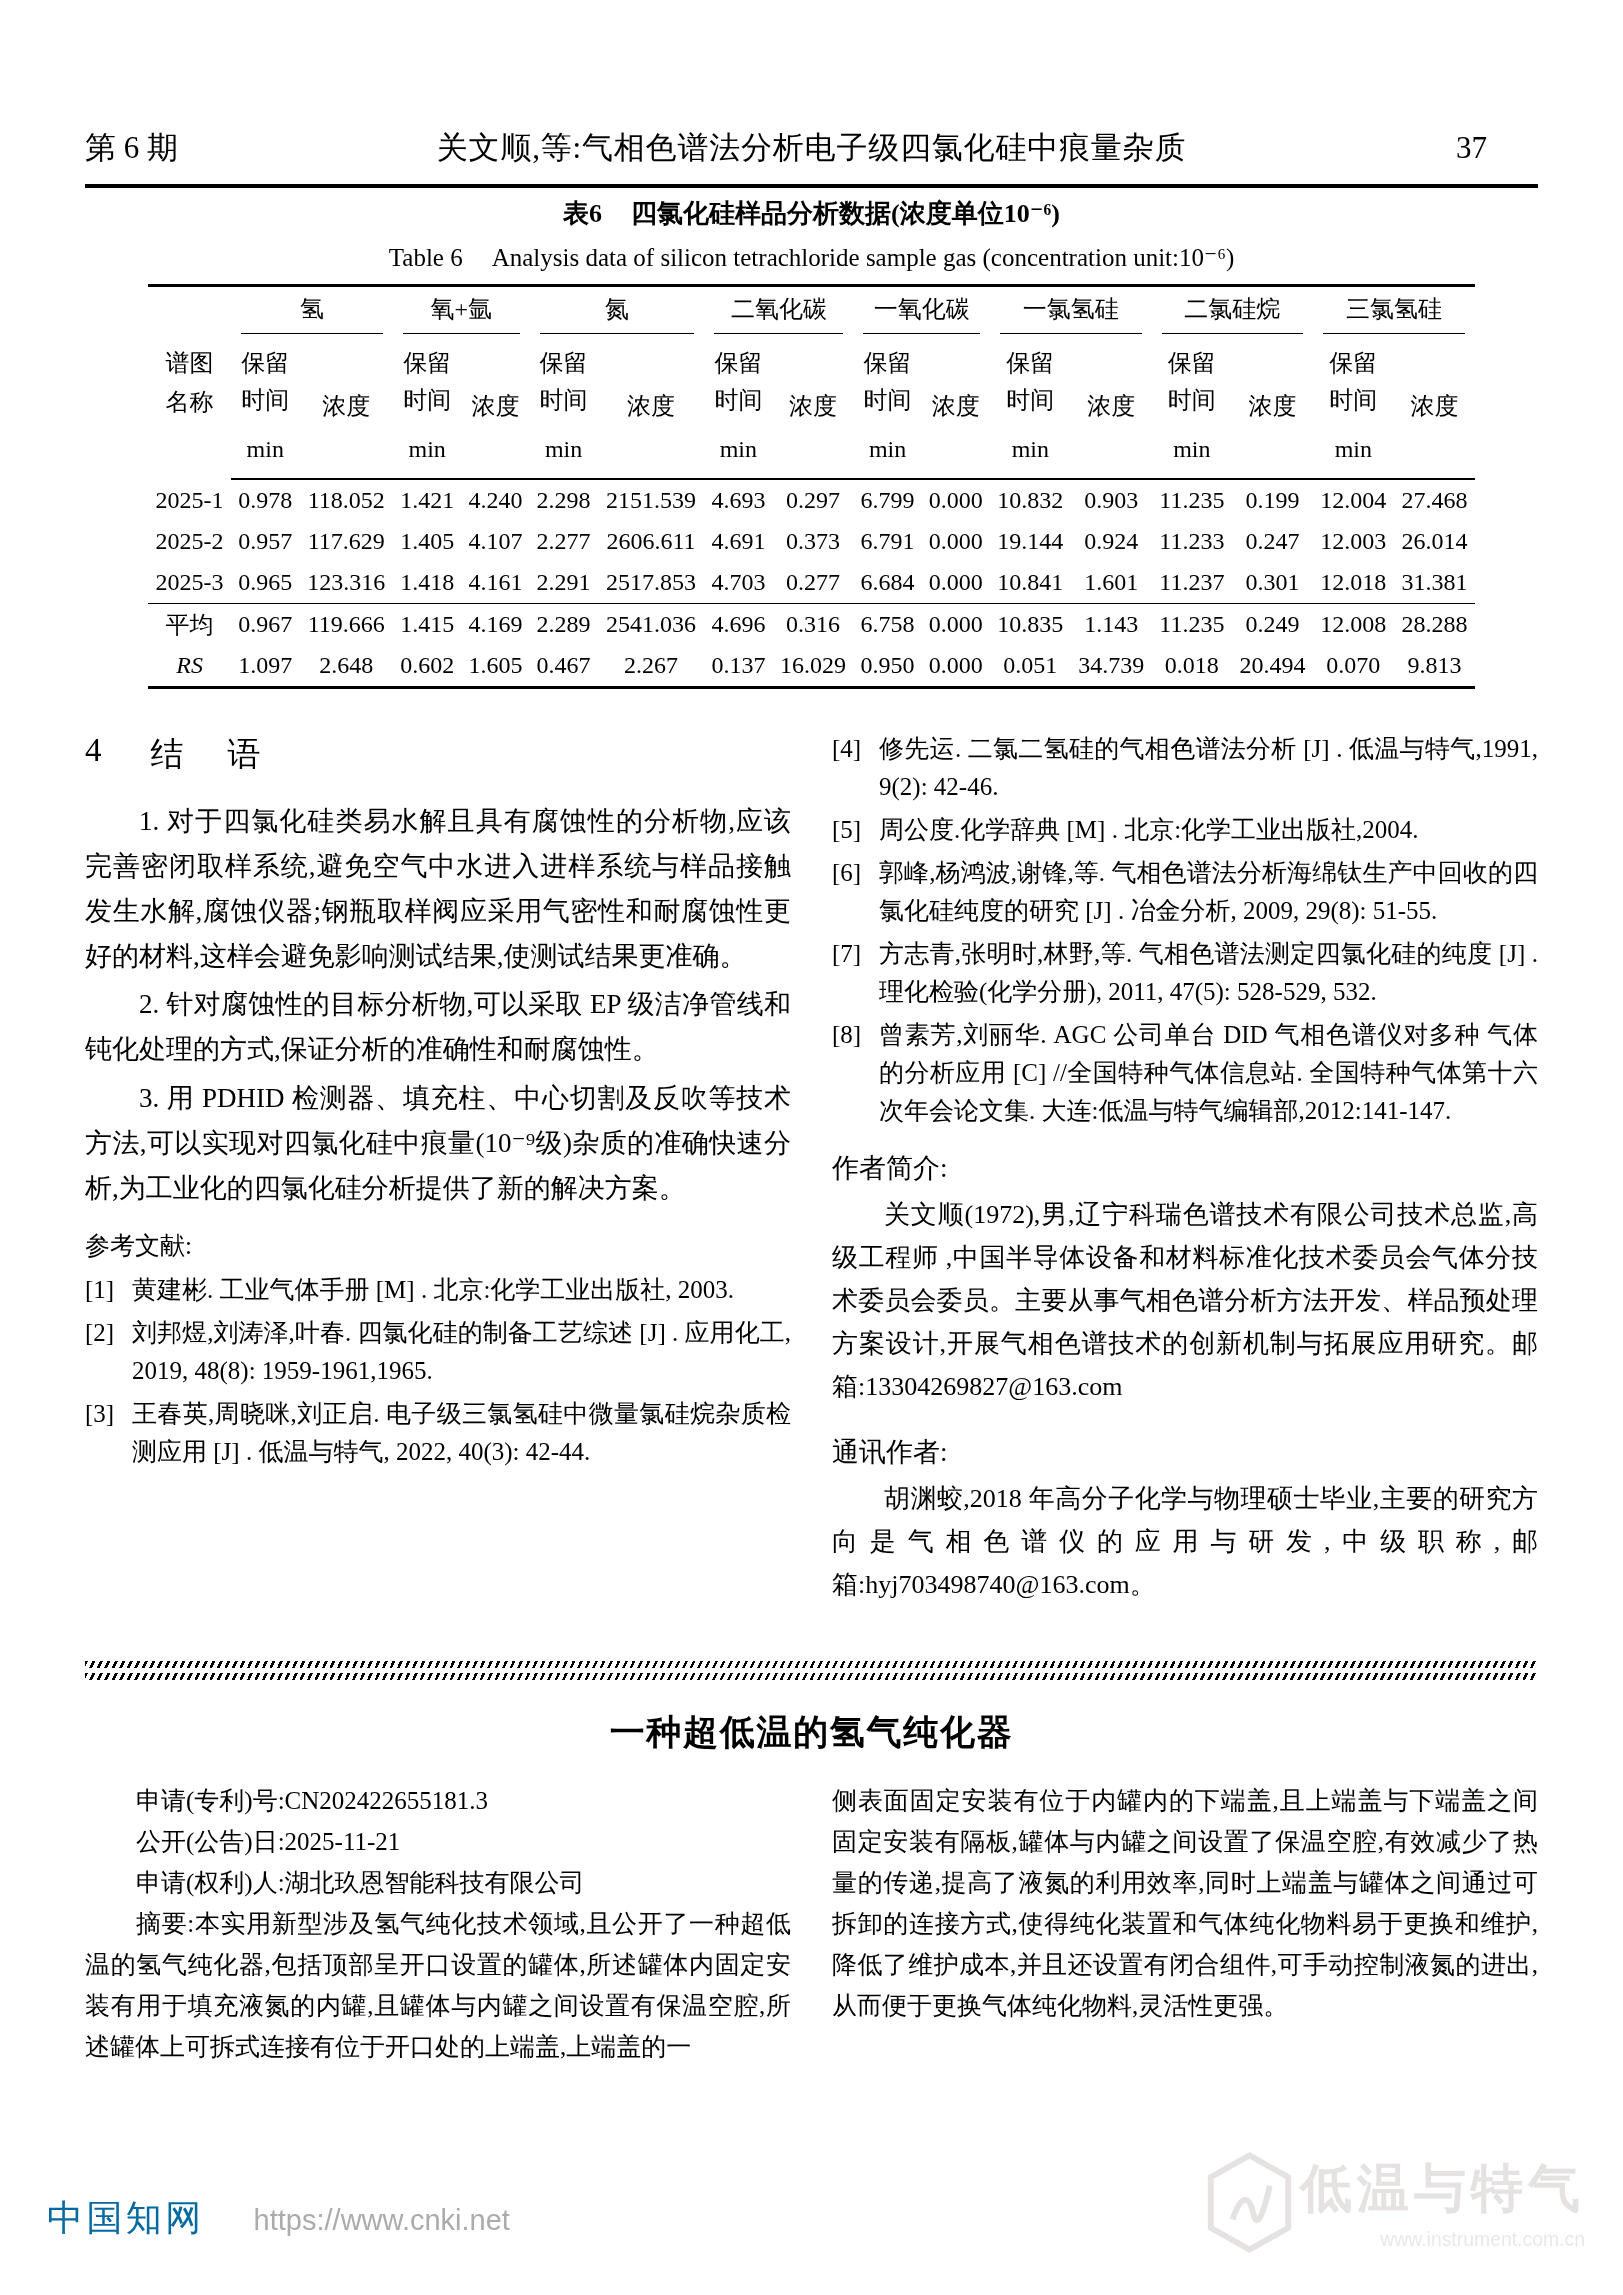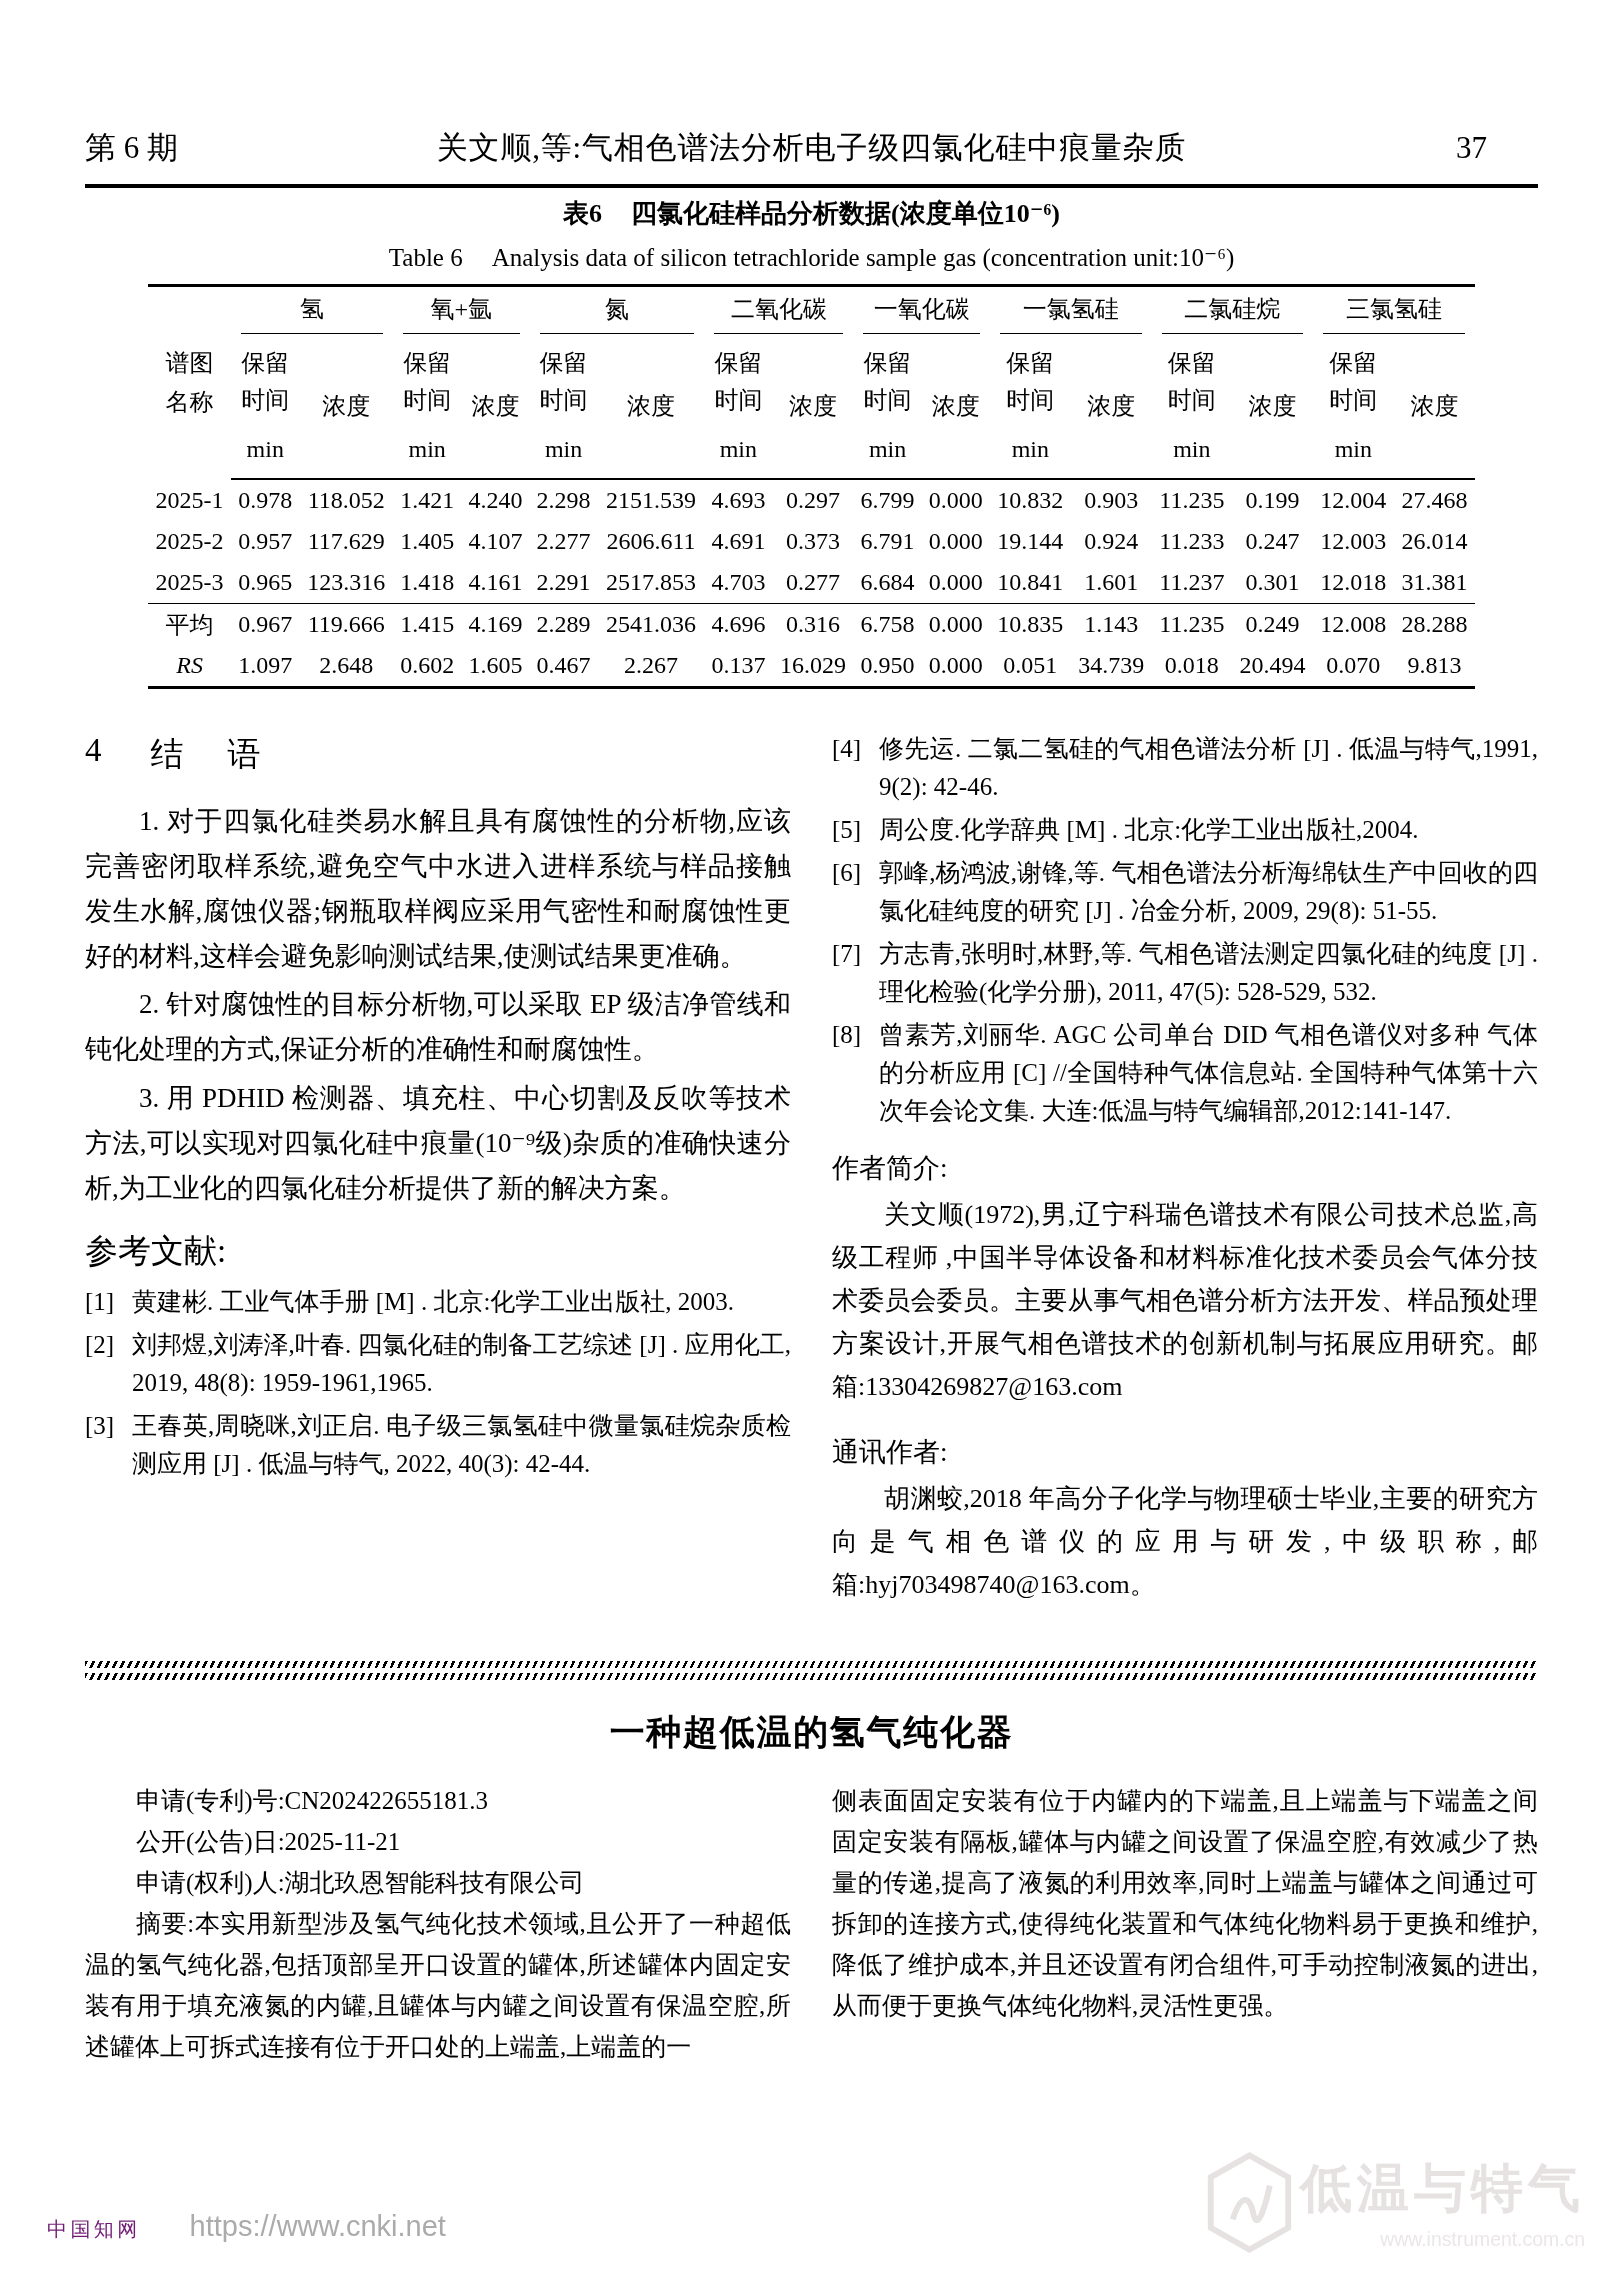--- a/index.html
+++ b/index.html
@@ -36,21 +36,21 @@
   tr.avg td{border-top:1.7px solid #000;}
   td.rs-lbl{font-style:italic;}
 
   
   .cols{display:flex;gap:41px;margin-top:36px;}
   .col{width:707px;}
   .sec-head{font-size:33px;margin:6.8px 0 22px 0;display:flex;}
   .sec-head .no{margin-right:49px;}
   .sec-head .t1{margin-right:44px;}
   .para{font-size:27px;line-height:45px;text-align:justify;text-indent:54px;margin:0 0 3.4px 0;}
-  .ref-head{font-size:33px;margin-top:18.6px;}
+  .ref-head{font-size:25px;margin-top:18.6px;}
   .reflist{margin-top:8.5px;}
   .ref{display:flex;font-size:25px;line-height:38px;margin-top:5px;}
   .ref .rnum{width:47px;flex-shrink:0;}
   .ref .rtext{flex:1;text-align:justify;}
   .bio-head{font-size:27px;margin-top:20px;}
   .bio{font-size:26px;line-height:43px;text-align:justify;text-indent:52px;margin-top:6.8px;}
 
   
   .hatch-wrap{margin-top:29px;}
   .hatch{height:7.6px;background:repeating-linear-gradient(115deg,#000 0 2.5px,#fff 2.5px 6.8px);}
@@ -58,21 +58,21 @@
   .patent-title{text-align:center;font-size:35px;font-weight:bold;margin:29px 0 24px 0;letter-spacing:1.7px;}
   .patent-cols{display:flex;gap:41px;}
   .pcol{width:707px;font-size:25px;line-height:41px;}
   .pfield{text-indent:51px;}
   .pabs{text-align:justify;text-indent:51px;}
   .pabs2{text-align:justify;}
 
   
   .footer{position:absolute;left:47px;bottom:52px;display:flex;align-items:baseline;gap:49px;
     font-family:"Liberation Sans","DejaVu Sans",sans-serif;}
-  .footer .brand{font-size:20px;color:#701a75;letter-spacing:3.4px;}
+  .footer .brand{font-size:36px;color:#0369a1;letter-spacing:3.4px;}
   .footer .furl{font-size:29px;color:#ababab;}
   .watermark{position:absolute;right:38px;bottom:42px;display:flex;align-items:center;gap:8.5px;
     color:#e4e0e0;font-family:"Liberation Sans","DejaVu Sans",sans-serif;}
   .wm-text{display:flex;flex-direction:column;align-items:flex-end;}
   .wm-name{font-size:52px;font-weight:bold;letter-spacing:5px;color:#e6e2e2;}
   .wm-url{font-size:19.4px;color:#ebe7e7;margin-top:3.4px;}
 </style>
 </head>
 <body>
 

